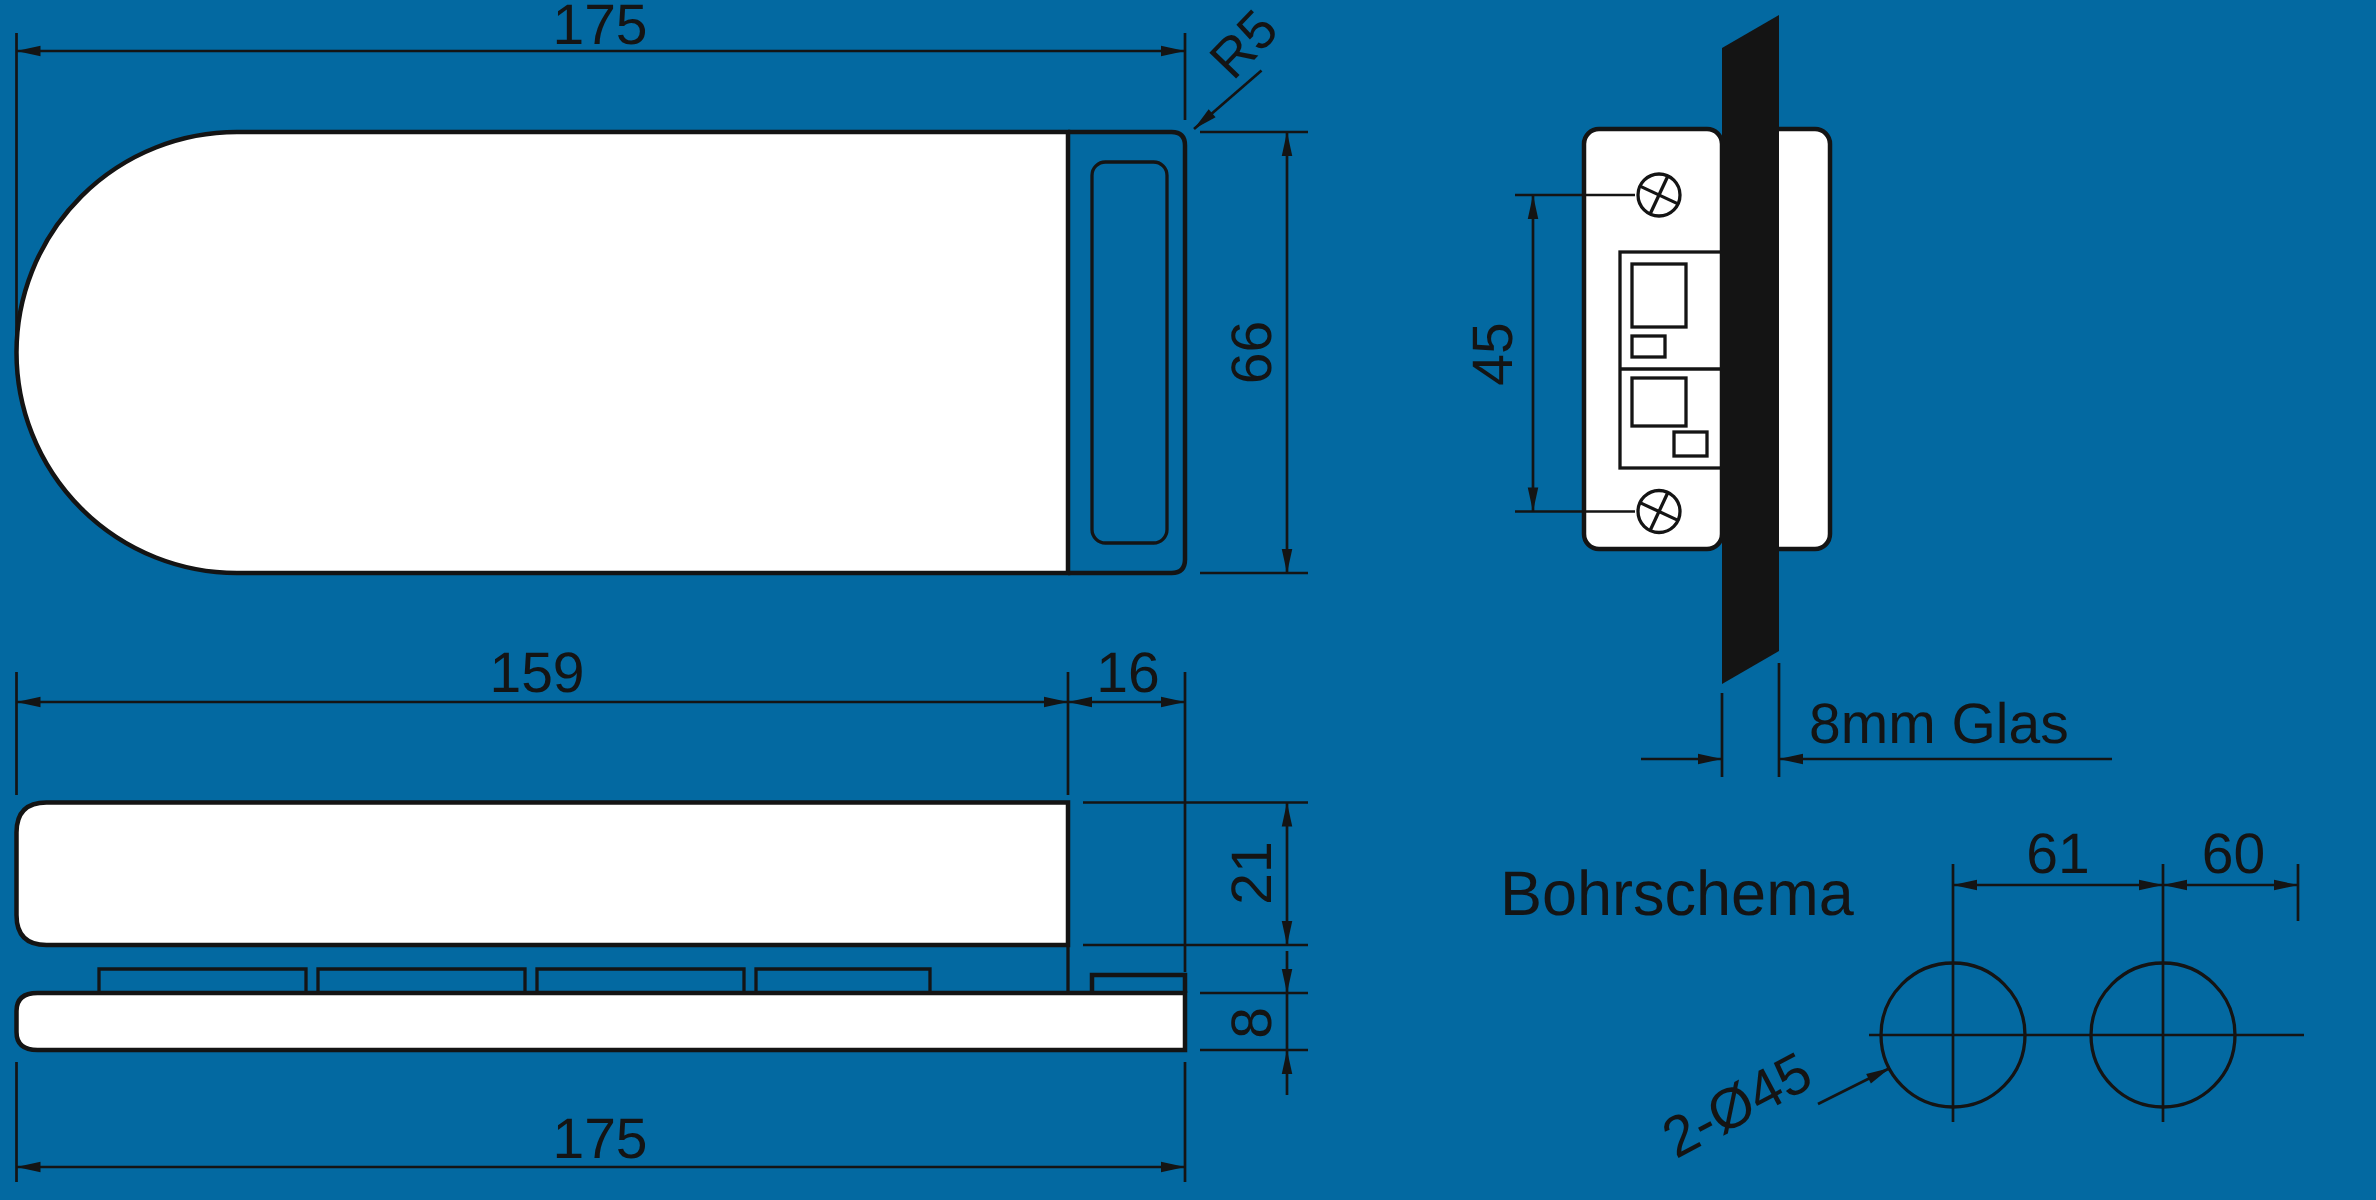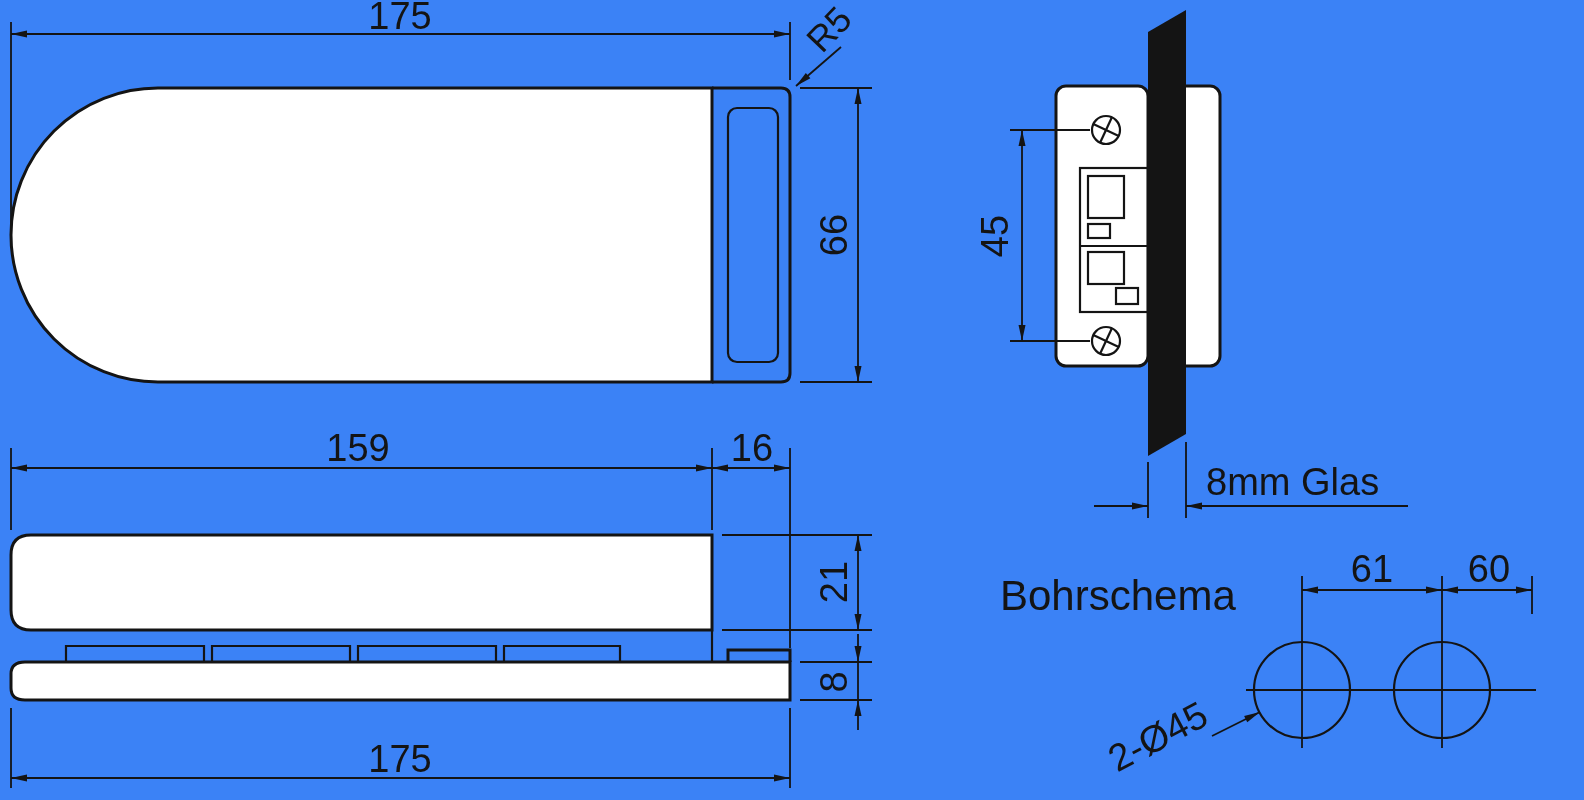--- a/index.html
+++ b/index.html
@@ -7,21 +7,21 @@
     padding: 0;
     background: #ffffff;
     width: 1584px;
     height: 800px;
     overflow: hidden;
   }
   .stage {
     position: relative;
     width: 1584px;
     height: 800px;
-    background: #3b82f6;
+    background: #0369a1;
   }
   svg { display: block; }
   svg text {
     font-family: "Liberation Sans", "DejaVu Sans", sans-serif;
     fill: #141414;
     font-weight: 400;
   }
   .t-dim  { font-size: 38px; }
   .t-dim-sm { font-size: 36px; }
   .t-lbl  { font-size: 42px; }

